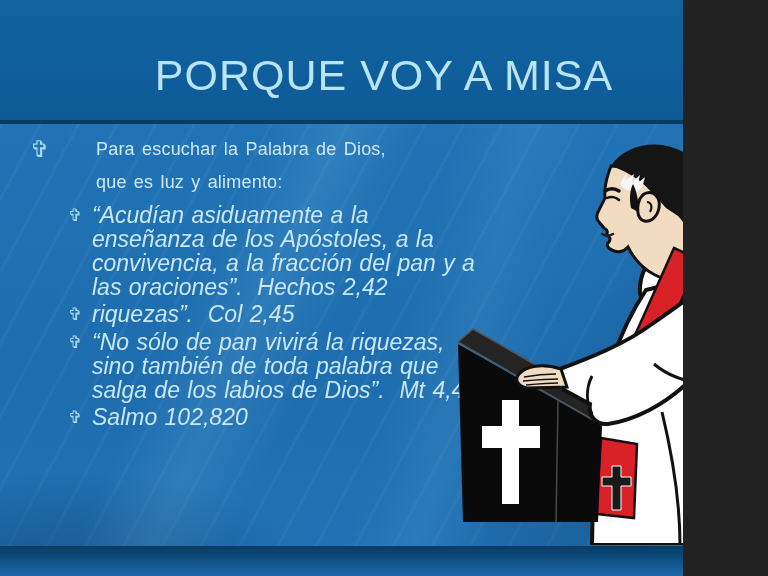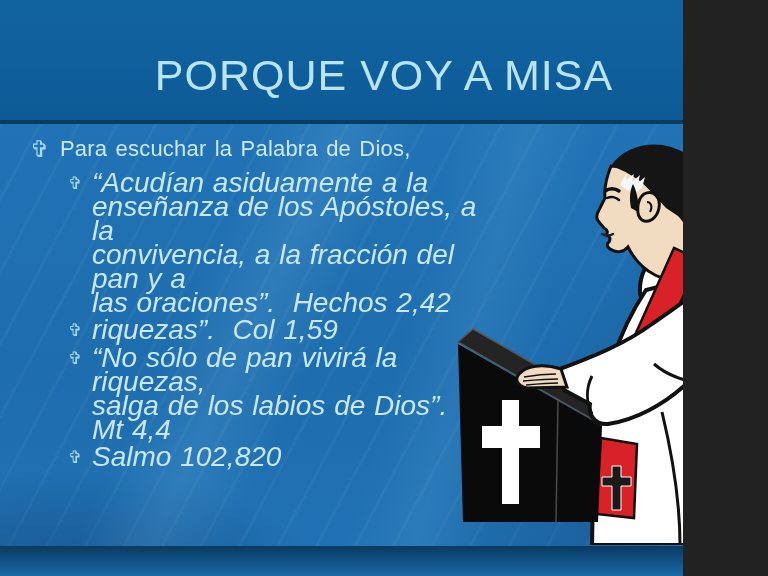--- a/index.html
+++ b/index.html
@@ -35,70 +35,72 @@
     background:linear-gradient(180deg,#093a60 0%,#0f4d7f 40%,#1c69a8 100%);
   }
   .content{
     position:absolute; left:30px; top:133px; width:450px; color:#cbe9f8;
   }
   .main-item{display:flex; align-items:flex-start;}
   .cross-bullet{
     flex:0 0 30px; color:#a6d9ef; font-style:normal;
     font-size:23px; line-height:32px; text-align:left;
   }
-  .main-text{font-size:22px; line-height:32.5px; letter-spacing:.2px; word-spacing:2px;}
+  .main-text{font-size:18px; line-height:32.5px; letter-spacing:.2px; word-spacing:2px;margin-left:36px;}
   .line{display:block; white-space:pre-wrap;}
   .quotes{margin-left:38px; margin-top:5px;}
   .quote-item{display:flex; align-items:flex-start; margin-bottom:3px;}
   .quote-item .cross-bullet{flex:0 0 24px; font-size:17px; line-height:24px; padding-top:1px;}
-  .quote-text{font-style:italic; font-size:28px; line-height:24px; word-spacing:1px; color:#c8e7f7;}
+  .quote-text{font-style:italic; font-size:23px; line-height:24px; word-spacing:1px; color:#c8e7f7;}
   .illustration{position:absolute; left:440px; top:132px; width:330px; height:413px;}
 </style>
 </head>
 <body>
 
 <div class="slide">
 
   <div class="body-texture"></div>
 
   <div class="title-band">
     <h1>PORQUE VOY A MISA</h1>
   </div>
 
   <div class="content">
     <div class="main-item">
       <span class="cross-bullet">✞</span>
       <div class="main-text">
         <span class="line">Para escuchar la Palabra de Dios,</span>
+        <span class="line">que es luz y alimento:</span>
       </div>
     </div>
 
     <div class="quotes">
 
       <div class="quote-item">
         <span class="cross-bullet">✞</span>
         <div class="quote-text">
           <span class="line">“Acudían asiduamente a la</span>
           <span class="line">enseñanza de los Apóstoles, a la</span>
           <span class="line">convivencia, a la fracción del pan y a</span>
           <span class="line">las oraciones”.  Hechos 2,42</span>
         </div>
       </div>
 
       <div class="quote-item">
         <span class="cross-bullet">✞</span>
         <div class="quote-text">
-          <span class="line">riquezas”.  Col 1,59</span>
+          <span class="line">riquezas”.  Col 2,45</span>
         </div>
       </div>
 
       <div class="quote-item">
         <span class="cross-bullet">✞</span>
         <div class="quote-text">
           <span class="line">“No sólo de pan vivirá la riquezas,</span>
+          <span class="line">sino también de toda palabra que</span>
           <span class="line">salga de los labios de Dios”.  Mt 4,4</span>
         </div>
       </div>
 
       <div class="quote-item">
         <span class="cross-bullet">✞</span>
         <div class="quote-text">
           <span class="line">Salmo 102,820</span>
         </div>
       </div>

